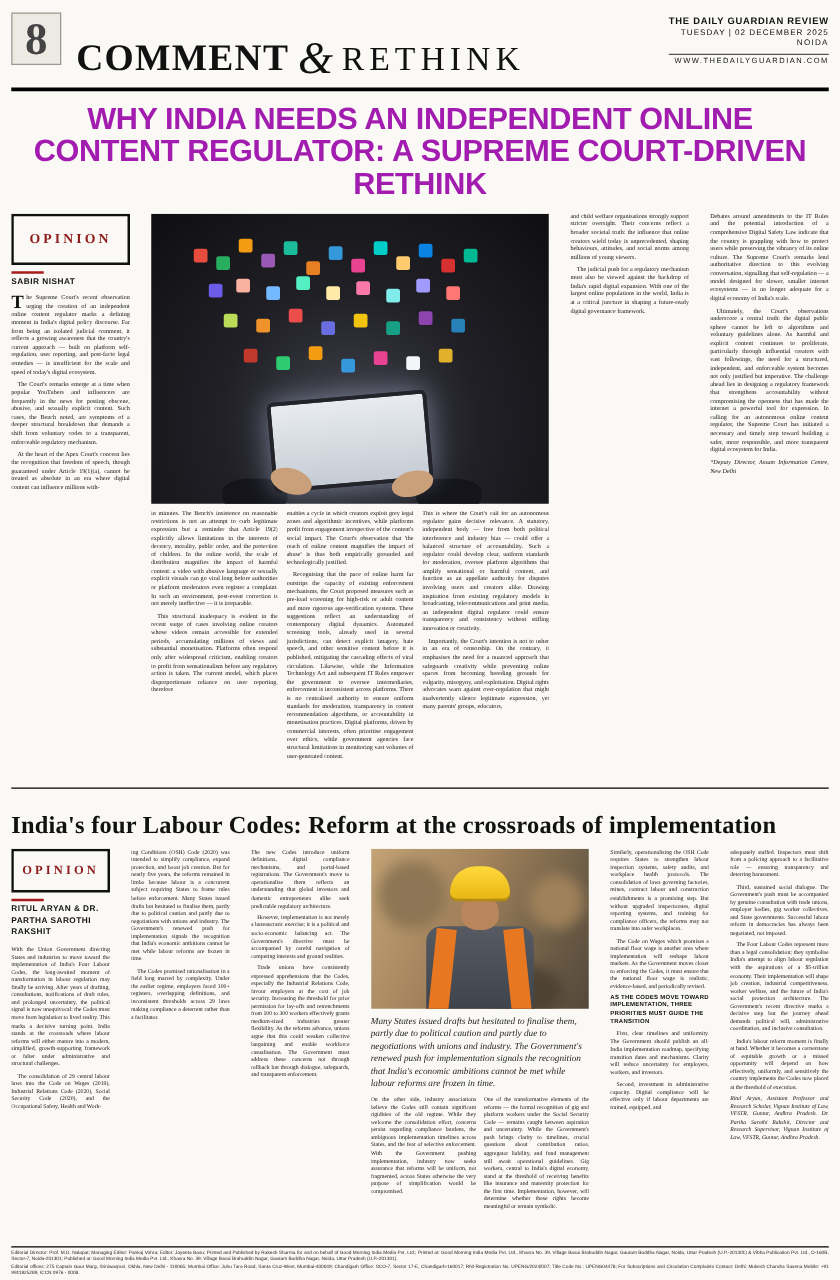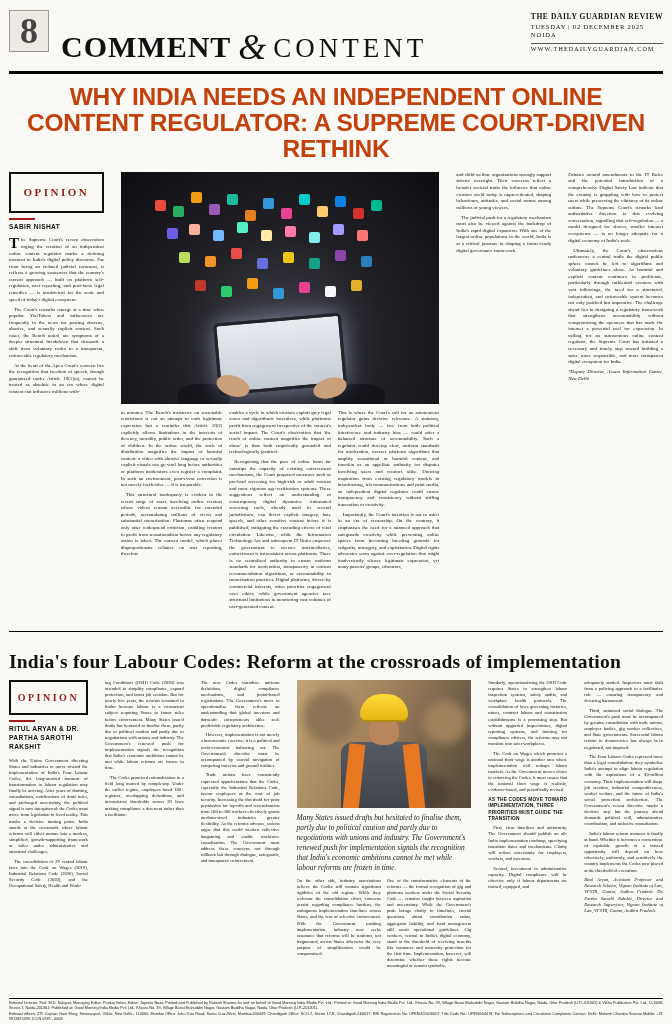--- a/index.html
+++ b/index.html
@@ -13,31 +13,31 @@
   
   .masthead { display:flex; align-items:flex-start; gap:12px; }
   .page-num {
     font-size:36px; font-weight:bold; color:#444; line-height:40px;
     background:#eceae3; border:1px solid #9a9a92; padding:0 10px; margin-top:2px;
   }
   .mast-title { display:flex; align-items:baseline; gap:7px; margin-top:6px; }
   .mast-title .t1 { font-weight:bold; font-size:30px; letter-spacing:1px;margin-top:16px; }
   .mast-title .amp { font-style:italic; font-size:36px; font-weight:normal; position:relative; top:2px; }
   .mast-title .t2 { font-weight:normal; font-size:27px; letter-spacing:4px; }
-  .mast-right { margin-left:auto; text-align:left; font-family:Liberation Serif, serif; padding-top:4px; }
+  .mast-right { margin-left:auto; text-align:right; font-family:Liberation Sans, sans-serif; padding-top:4px; }
   .pub  { font-weight:bold; font-size:7.5px; letter-spacing:.6px; }
   .dateline { font-size:6.5px; letter-spacing:.8px; margin-top:2px; }
   .city { font-size:6.5px; letter-spacing:1px; margin-top:1px; }
   .website { font-size:6px; letter-spacing:1.2px; margin-top:5px; padding-top:2px; border-top:.5px solid #555; }
   .thick-rule { height:3px; background:#000; margin-top:5px; }
   
   .headline1 {
     font-family:"Liberation Sans", sans-serif; font-weight:bold;
     font-size:24.5px; line-height:1.06; text-align:center;
-    letter-spacing:-.3px; margin:10px 4px 10px 4px; color:#c2410c;
+    letter-spacing:-.3px; margin:10px 4px 10px 4px; color:#a21caf;
   }
   .a-grid { display:grid; gap:17px; text-align:justify; }
   .a1-grid { grid-template-columns:repeat(6,1fr); height:452px; overflow:hidden; font-size:4.9px; line-height:1.34; }
   .col { overflow:hidden; }
   .col p { margin-bottom:3.5px; text-indent:5px; }
   .col p:first-child { text-indent:0; }
   .opinion-box {
     border:2px solid #101010; padding:11px 2px; text-align:center;
     font-size:11px; letter-spacing:2.5px; color:#8f1d1d; font-weight:bold; margin-bottom:5px;
   }
@@ -117,21 +117,21 @@
 </head>
 <body>
 
 <div class="page">
 
   <div class="masthead">
     <div class="page-num">8</div>
     <div class="mast-title">
       <span class="t1">COMMENT</span>
       <span class="amp">&amp;</span>
-      <span class="t2">CONTENT</span>
+      <span class="t2">RETHINK</span>
     </div>
     <div class="mast-right">
       <div class="pub">THE DAILY GUARDIAN REVIEW</div>
       <div class="dateline">TUESDAY | 02 DECEMBER 2025</div>
       <div class="city">NOIDA</div>
       <div class="website">WWW.THEDAILYGUARDIAN.COM</div>
     </div>
   </div>
   <div class="thick-rule"></div>
 

